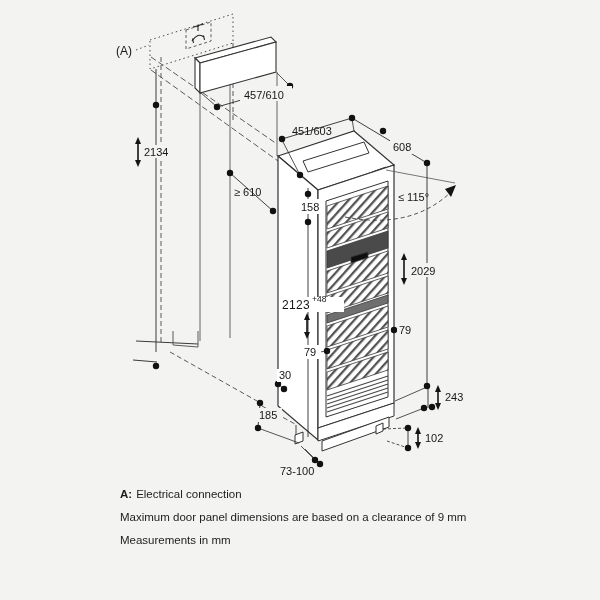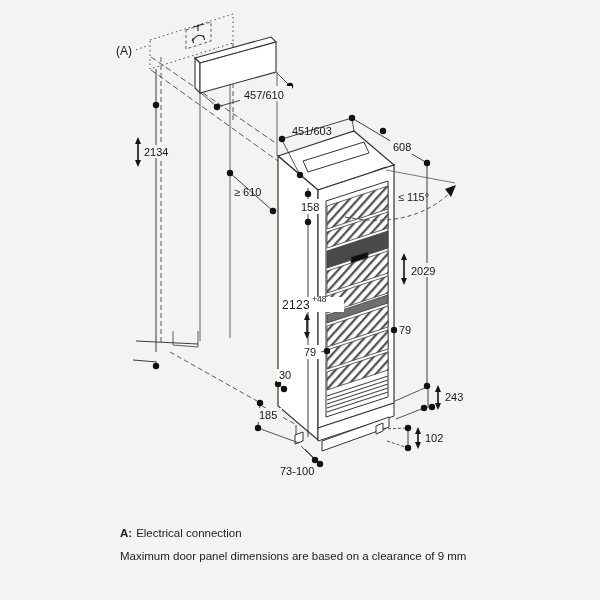--- a/index.html
+++ b/index.html
@@ -13,21 +13,21 @@
   svg text{
     font-family:"Liberation Sans", sans-serif;
     fill:#161616;
   }
   .dim-label{font-size:11px;}
   .dim-label-lg{font-size:12px;letter-spacing:.3px;}
   .dim-sup{font-size:8.5px;}
   .marker-label{font-size:12px;}
   .notes{
     position:absolute;left:120px;top:487px;width:460px;
-    color:#1c1c1c;font-size:11.5px;line-height:14px;margin-top:39px;
+    color:#1c1c1c;font-size:11.5px;line-height:14px;
   }
   .notes .row{margin-bottom:9px;white-space:nowrap;}
   .notes .bold{font-weight:bold;margin-right:4px;}
 </style>
 </head>
 <body>
 
 <div class="canvas">
 <svg width="600" height="600" viewBox="0 0 600 600">
   <defs>
@@ -223,14 +223,15 @@
   <text class="dim-label" x="425" y="442">102</text>
   <text class="dim-label" x="280" y="475">73-100</text>
 </svg>
 
 
 <div class="notes">
   <div class="row">
     <span class="bold">A:</span><span>Electrical connection</span>
   </div>
   <div class="row">Maximum door panel dimensions are based on a clearance of 9 mm</div>
+  <div class="row">Measurements in mm</div>
 </div>
 </div>
 
 </body></html>

